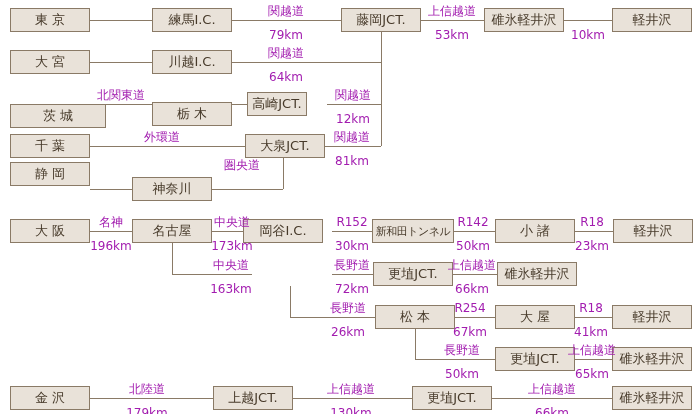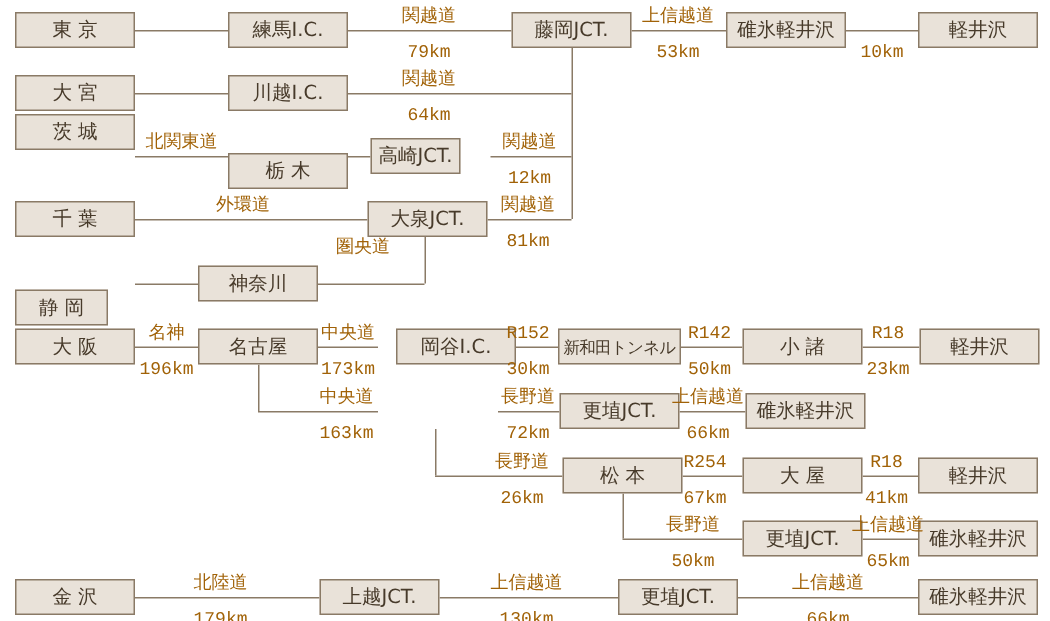--- a/index.html
+++ b/index.html
@@ -12,21 +12,21 @@
     position:absolute;height:24px;box-sizing:border-box;
     background:#e9e2d9;border:1px solid #8a7a66;
     display:flex;align-items:center;justify-content:center;
     font-size:13px;color:#473a2a;white-space:nowrap;
   }
   .node.small{font-size:11px;letter-spacing:-0.5px;}
   .hl{position:absolute;height:1px;background:#8a7a66;}
   .vl{position:absolute;width:1px;background:#8a7a66;}
   .elabel{
     position:absolute;width:90px;text-align:center;
-    font-size:12px;color:#a16207;white-space:nowrap;font-family:Liberation Mono, monospace;
+    font-size:12px;color:#a21caf;white-space:nowrap;
   }
   .elabel .road{height:16px;line-height:16px;}
   .elabel .dist{height:16px;line-height:16px;margin-top:8px;text-align:center;}
 </style>
 </head>
 <body>
 
 <div class="stage">
 
   <div class="hl" style="left:90px;top:20px;width:62px"></div>
@@ -65,30 +65,30 @@
   <div class="vl" style="left:290px;top:286px;height:31px"></div>
   <div class="vl" style="left:415px;top:329px;height:30px"></div>
 
   <div class="node" style="left:10px;top:8px;width:80px">東 京</div>
   <div class="node" style="left:152px;top:8px;width:80px">練馬I.C.</div>
   <div class="node" style="left:341px;top:8px;width:80px">藤岡JCT.</div>
   <div class="node" style="left:484px;top:8px;width:80px">碓氷軽井沢</div>
   <div class="node" style="left:612px;top:8px;width:80px">軽井沢</div>
   <div class="node" style="left:10px;top:50px;width:80px">大 宮</div>
   <div class="node" style="left:152px;top:50px;width:80px">川越I.C.</div>
-  <div class="node" style="left:10px;top:76px;width:80px">茨 城</div>
+  <div class="node" style="left:10px;top:104px;width:96px">茨 城</div>
   <div class="node" style="left:152px;top:102px;width:80px">栃 木</div>
   <div class="node" style="left:247px;top:92px;width:60px">高崎JCT.</div>
   <div class="node" style="left:10px;top:134px;width:80px">千 葉</div>
   <div class="node" style="left:245px;top:134px;width:80px">大泉JCT.</div>
-  <div class="node" style="left:10px;top:193px;width:62px">静 岡</div>
+  <div class="node" style="left:10px;top:162px;width:80px">静 岡</div>
   <div class="node" style="left:132px;top:177px;width:80px">神奈川</div>
   <div class="node" style="left:132px;top:219px;width:80px">名古屋</div>
   <div class="node" style="left:10px;top:219px;width:80px">大 阪</div>
-  <div class="node" style="left:264px;top:219px;width:80px">岡谷I.C.</div>
+  <div class="node" style="left:243px;top:219px;width:80px">岡谷I.C.</div>
   <div class="node small" style="left:372px;top:219px;width:82px">新和田トンネル</div>
   <div class="node" style="left:495px;top:219px;width:80px">小 諸</div>
   <div class="node" style="left:613px;top:219px;width:80px">軽井沢</div>
   <div class="node" style="left:373px;top:262px;width:80px">更埴JCT.</div>
   <div class="node" style="left:497px;top:262px;width:80px">碓氷軽井沢</div>
   <div class="node" style="left:375px;top:305px;width:80px">松 本</div>
   <div class="node" style="left:495px;top:305px;width:80px">大 屋</div>
   <div class="node" style="left:612px;top:305px;width:80px">軽井沢</div>
   <div class="node" style="left:495px;top:347px;width:80px">更埴JCT.</div>
   <div class="node" style="left:612px;top:347px;width:80px">碓氷軽井沢</div>

